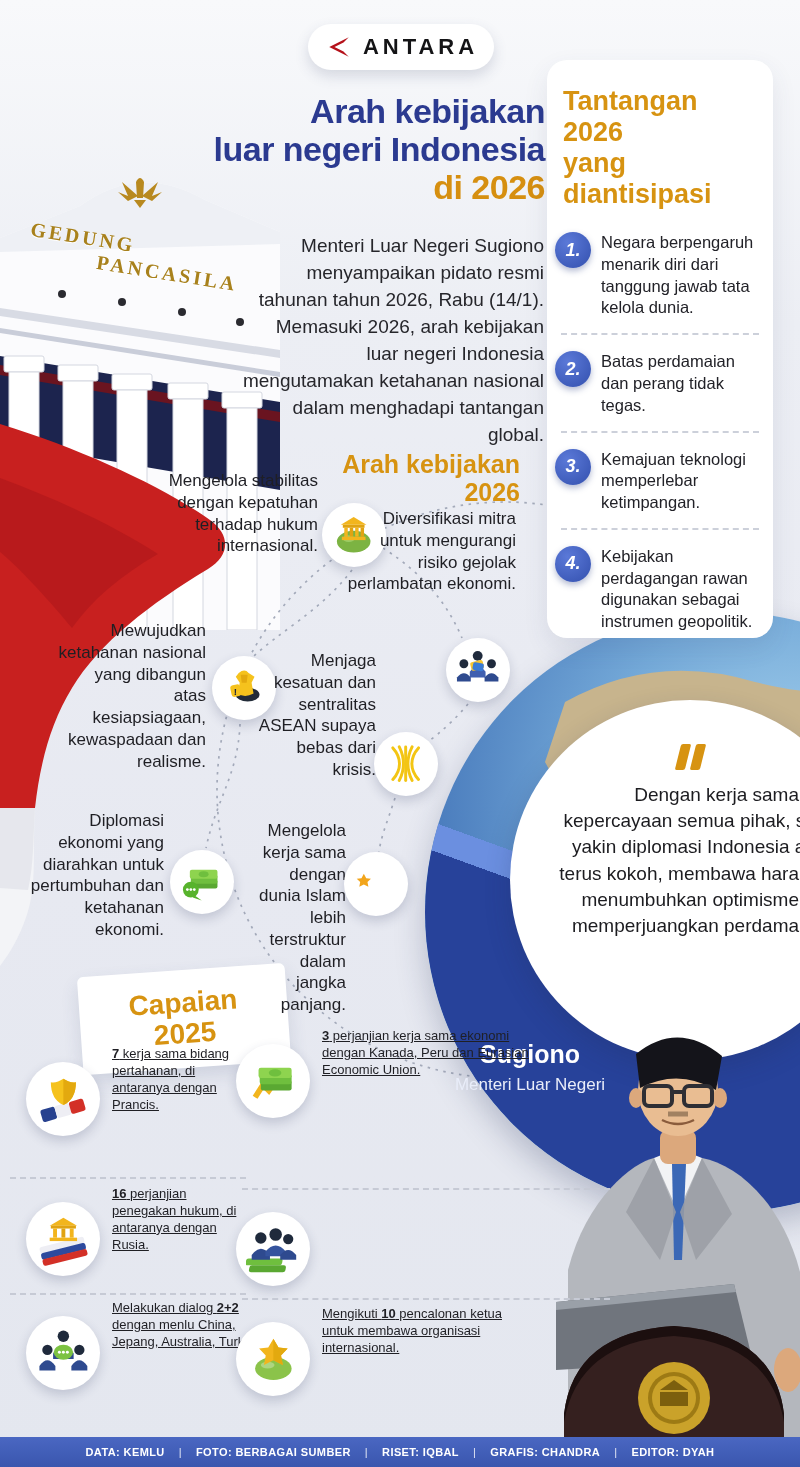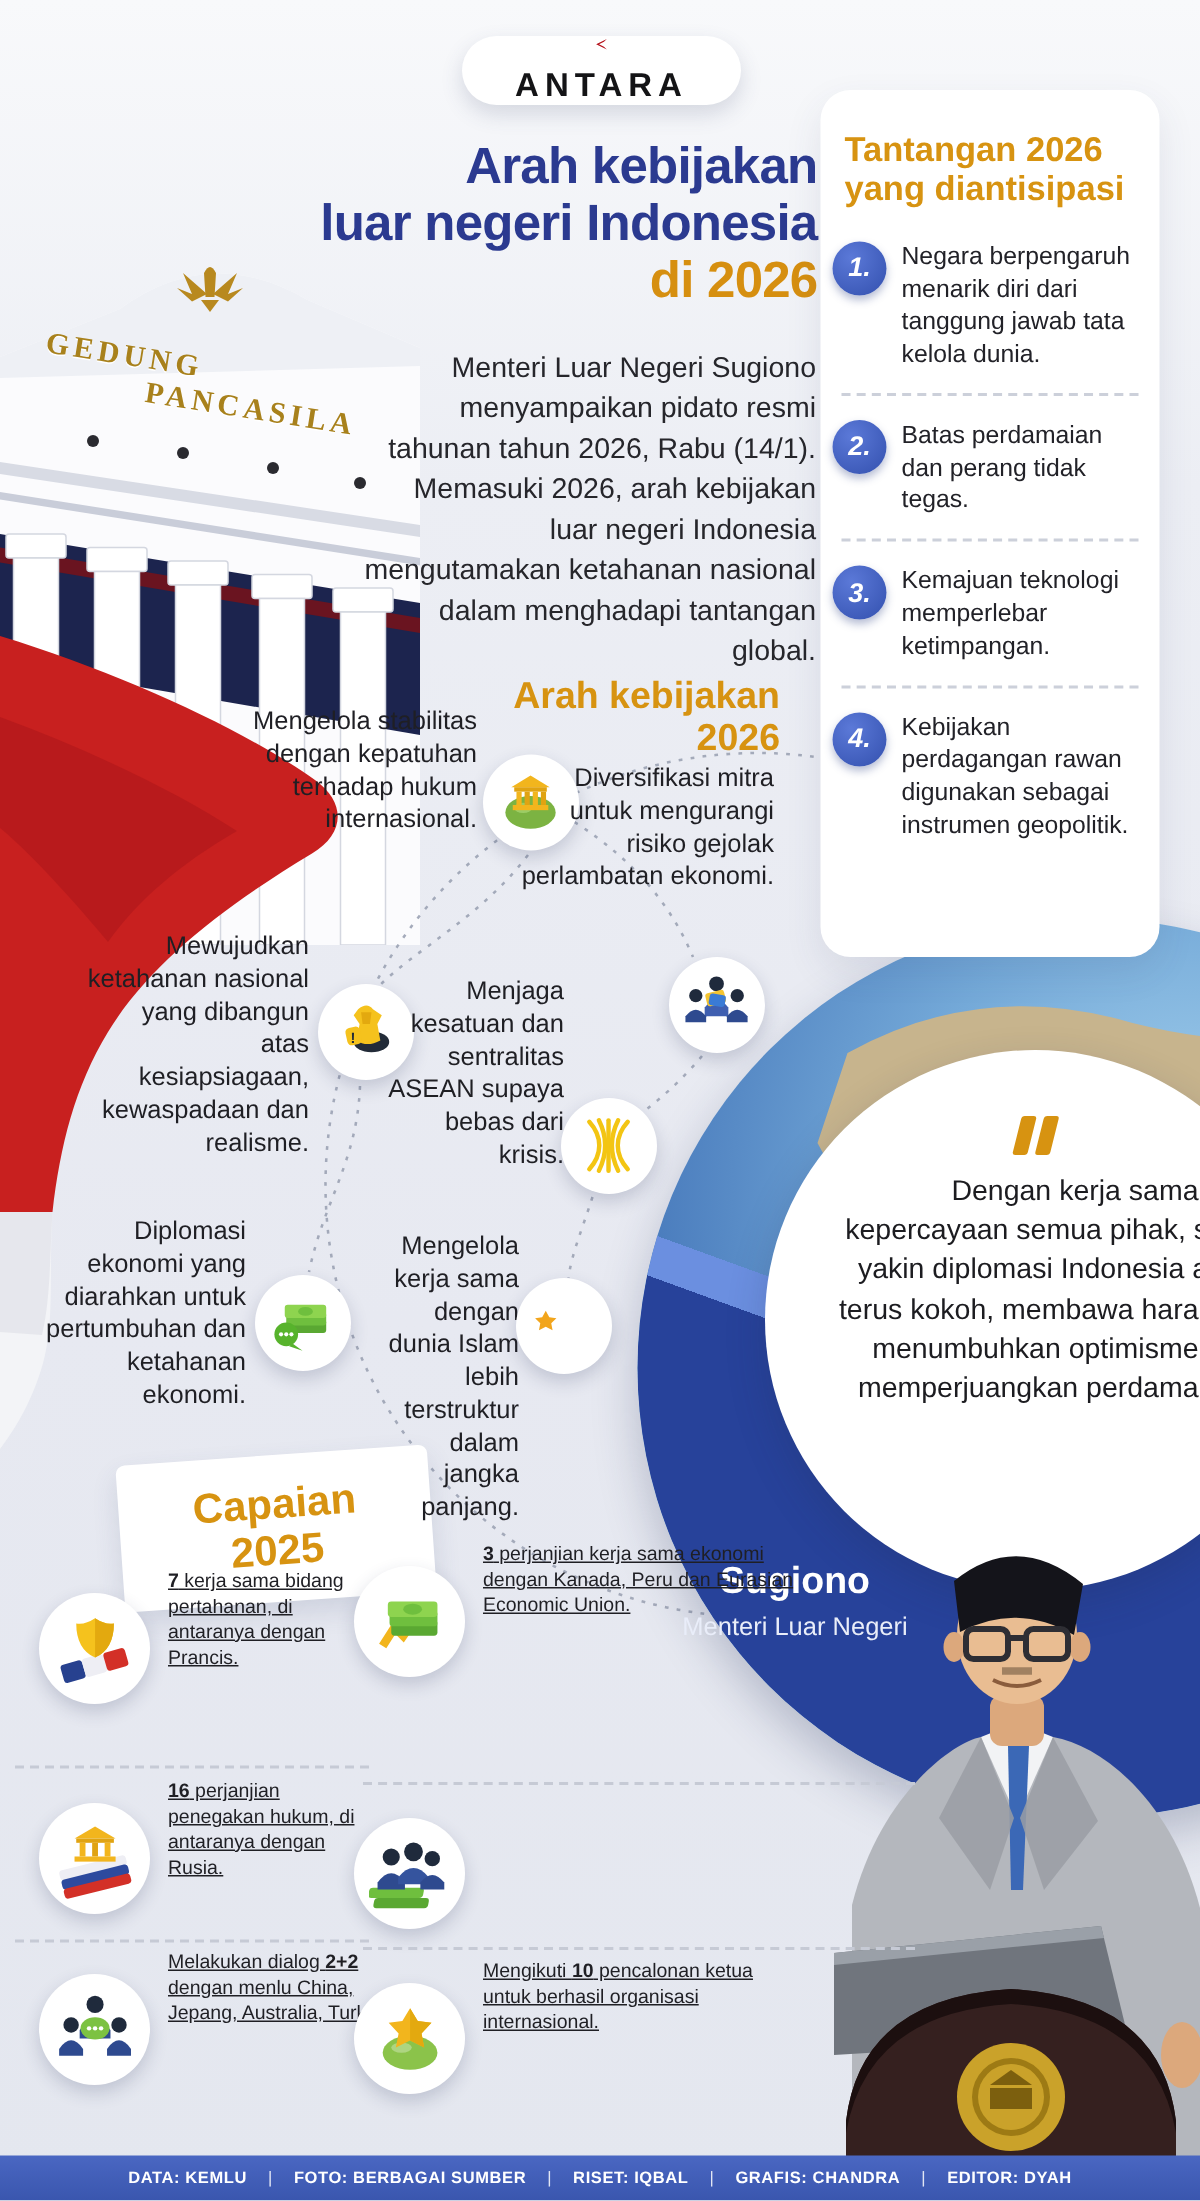--- a/index.html
+++ b/index.html
@@ -1,38 +1,38 @@
 <!DOCTYPE html>
 <html><head>
 <meta charset="utf-8">
 <style>
   html,body{margin:0;padding:0;background:#dfe2ea;}
   .page{position:relative;width:800px;height:1467px;overflow:hidden;
     font-family:"Liberation Sans",sans-serif;color:#1e1e22;
     background:linear-gradient(180deg,#f8f9fb 0%,#eceef4 22%,#e7e9f1 60%,#e4e7ef 100%);}
   
   .logo-pill{position:absolute;left:308px;top:24px;width:186px;height:46px;border-radius:26px;
-    background:#fff;box-shadow:0 6px 14px rgba(60,70,110,.18);display:flex;align-items:center;justify-content:center;gap:9px;flex-direction:column;}
+    background:#fff;box-shadow:0 6px 14px rgba(60,70,110,.18);display:flex;align-items:center;justify-content:center;gap:9px;}
   .logo-text{font-size:22px;font-weight:700;letter-spacing:4px;color:#141416;}
   .main-title{position:absolute;left:205px;top:92px;width:340px;text-align:right;
     font-weight:700;color:#2b3a90;font-size:34px;line-height:1.12;letter-spacing:-.5px;}
   .main-title .gold{color:#d68f10;}
   .intro{position:absolute;left:240px;top:233px;width:304px;text-align:right;
     font-size:19px;line-height:1.42;color:#26262b;}
   
   .building{position:absolute;left:0;top:160px;width:280px;height:470px;z-index:0;}
   .sign{position:absolute;color:#a8811c;font-family:"Liberation Serif",serif;font-weight:700;
     letter-spacing:3px;font-size:20px;transform:rotate(9deg);white-space:nowrap;text-shadow:0 1px 0 #fff;}
   .sign1{left:30px;top:226px;}
   .sign2{left:96px;top:262px;}
   .flag{position:absolute;left:0;top:418px;width:236px;height:560px;z-index:1;}
   
   .tan-card{position:absolute;left:547px;top:60px;width:226px;height:578px;background:#fff;
     border-radius:20px;box-shadow:0 10px 24px rgba(60,70,110,.10);z-index:3;padding:0;box-sizing:border-box;}
-  .tan-head{padding:26px 16px 8px 16px;color:#d79311;font-weight:700;font-size:23px;line-height:1.15;}
+  .tan-head{padding:26px 16px 8px 16px;color:#d79311;font-weight:700;font-size:27px;line-height:1.15;}
   .tan-item{display:flex;gap:10px;padding:12px 12px 12px 8px;align-items:flex-start;}
   .num-badge{flex:0 0 auto;width:36px;height:36px;border-radius:50%;margin-top:2px;
     background:radial-gradient(circle at 35% 30%,#5b79d8,#3350ae);color:#fff;
     font-weight:700;font-style:italic;font-size:18px;display:flex;align-items:center;justify-content:center;
     box-shadow:0 3px 6px rgba(40,60,130,.35);}
   .tan-text{font-size:16.5px;line-height:1.32;color:#222228;padding-top:2px;}
   .tan-div{border-top:2px dashed #ccd0da;margin:2px 14px;}
   
   .arah-head{position:absolute;left:330px;top:450px;width:190px;text-align:right;
     color:#d79311;font-weight:700;font-size:25px;line-height:1.12;z-index:4;}
@@ -380,21 +380,21 @@
       </div>
       <div class="cap-row cap-r-2">
         <div class="icon-circle cap-icon">
           <svg viewBox="0 0 48 48">
             <ellipse cx="24" cy="32" rx="16" ry="10" fill="#8bc34a"></ellipse>
             <ellipse cx="19" cy="29" rx="6" ry="3" fill="#aed581"></ellipse>
             <path d="M24 6 l4.5 7.5 8 1 -5.8 6.2 1.6 8.3 -8.3 -4.2 -8.3 4.2 1.6 -8.3 -5.8 -6.2 8 -1 z" fill="#f2b51d"></path>
             <path d="M24 6 l4.5 7.5 8 1 -5.8 6.2 1.6 8.3 -8.3 -4.2 z" fill="#e3a90f"></path>
           </svg>
         </div>
-        <div class="cap-text"><span style="font-weight: 400;">Mengikuti </span><span style="font-weight: 700;">10</span><span style="font-weight: 400;"> pencalonan ketua untuk berhasil organisasi internasional.</span></div>
+        <div class="cap-text"><span style="font-weight: 400;">Mengikuti </span><span style="font-weight: 700;">10</span><span style="font-weight: 400;"> pencalonan ketua untuk membawa organisasi internasional.</span></div>
       </div>
     </div>
   <div class="cap-sep sep-l-0"></div>
   <div class="cap-sep sep-l-1"></div>
   <div class="cap-sep sep-r-0"></div>
   <div class="cap-sep sep-r-1"></div>
 
   <svg class="sugiono" viewBox="0 0 244 436">
     <path d="M60 250 L20 430 L10 430 L50 246 Z" fill="#55595f"></path>
     <path d="M150 240 L200 430 L192 430 L142 244 Z" fill="#55595f"></path>

